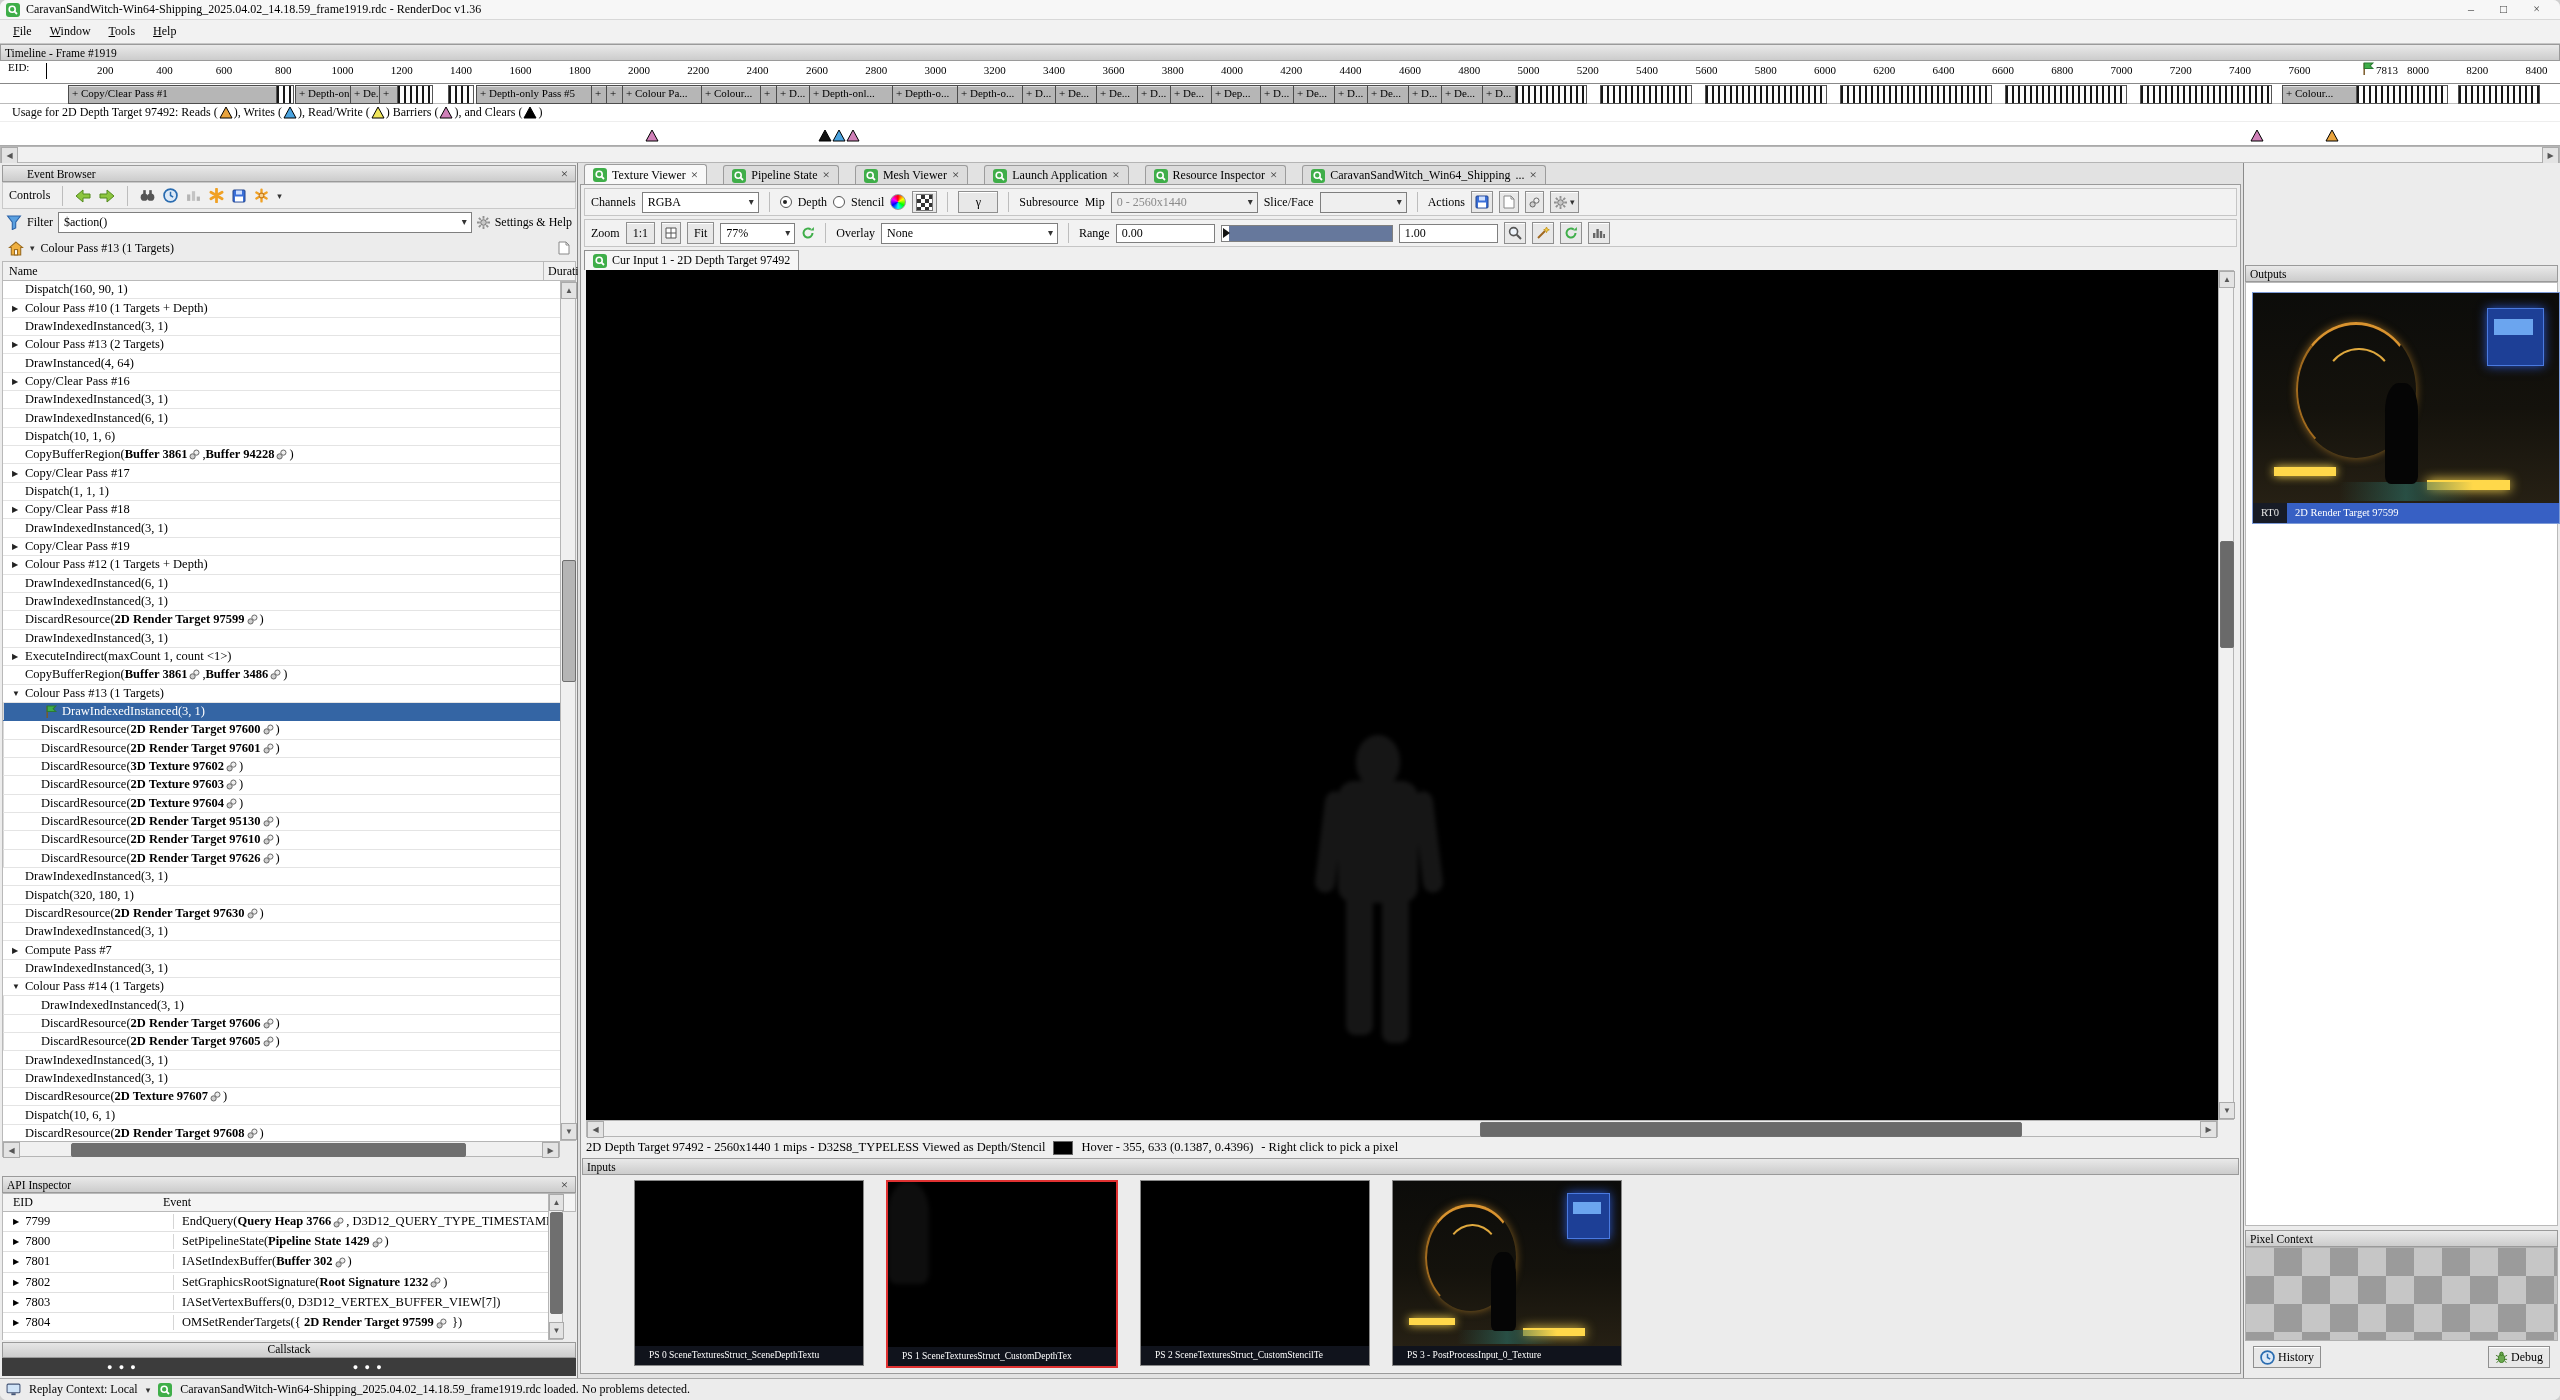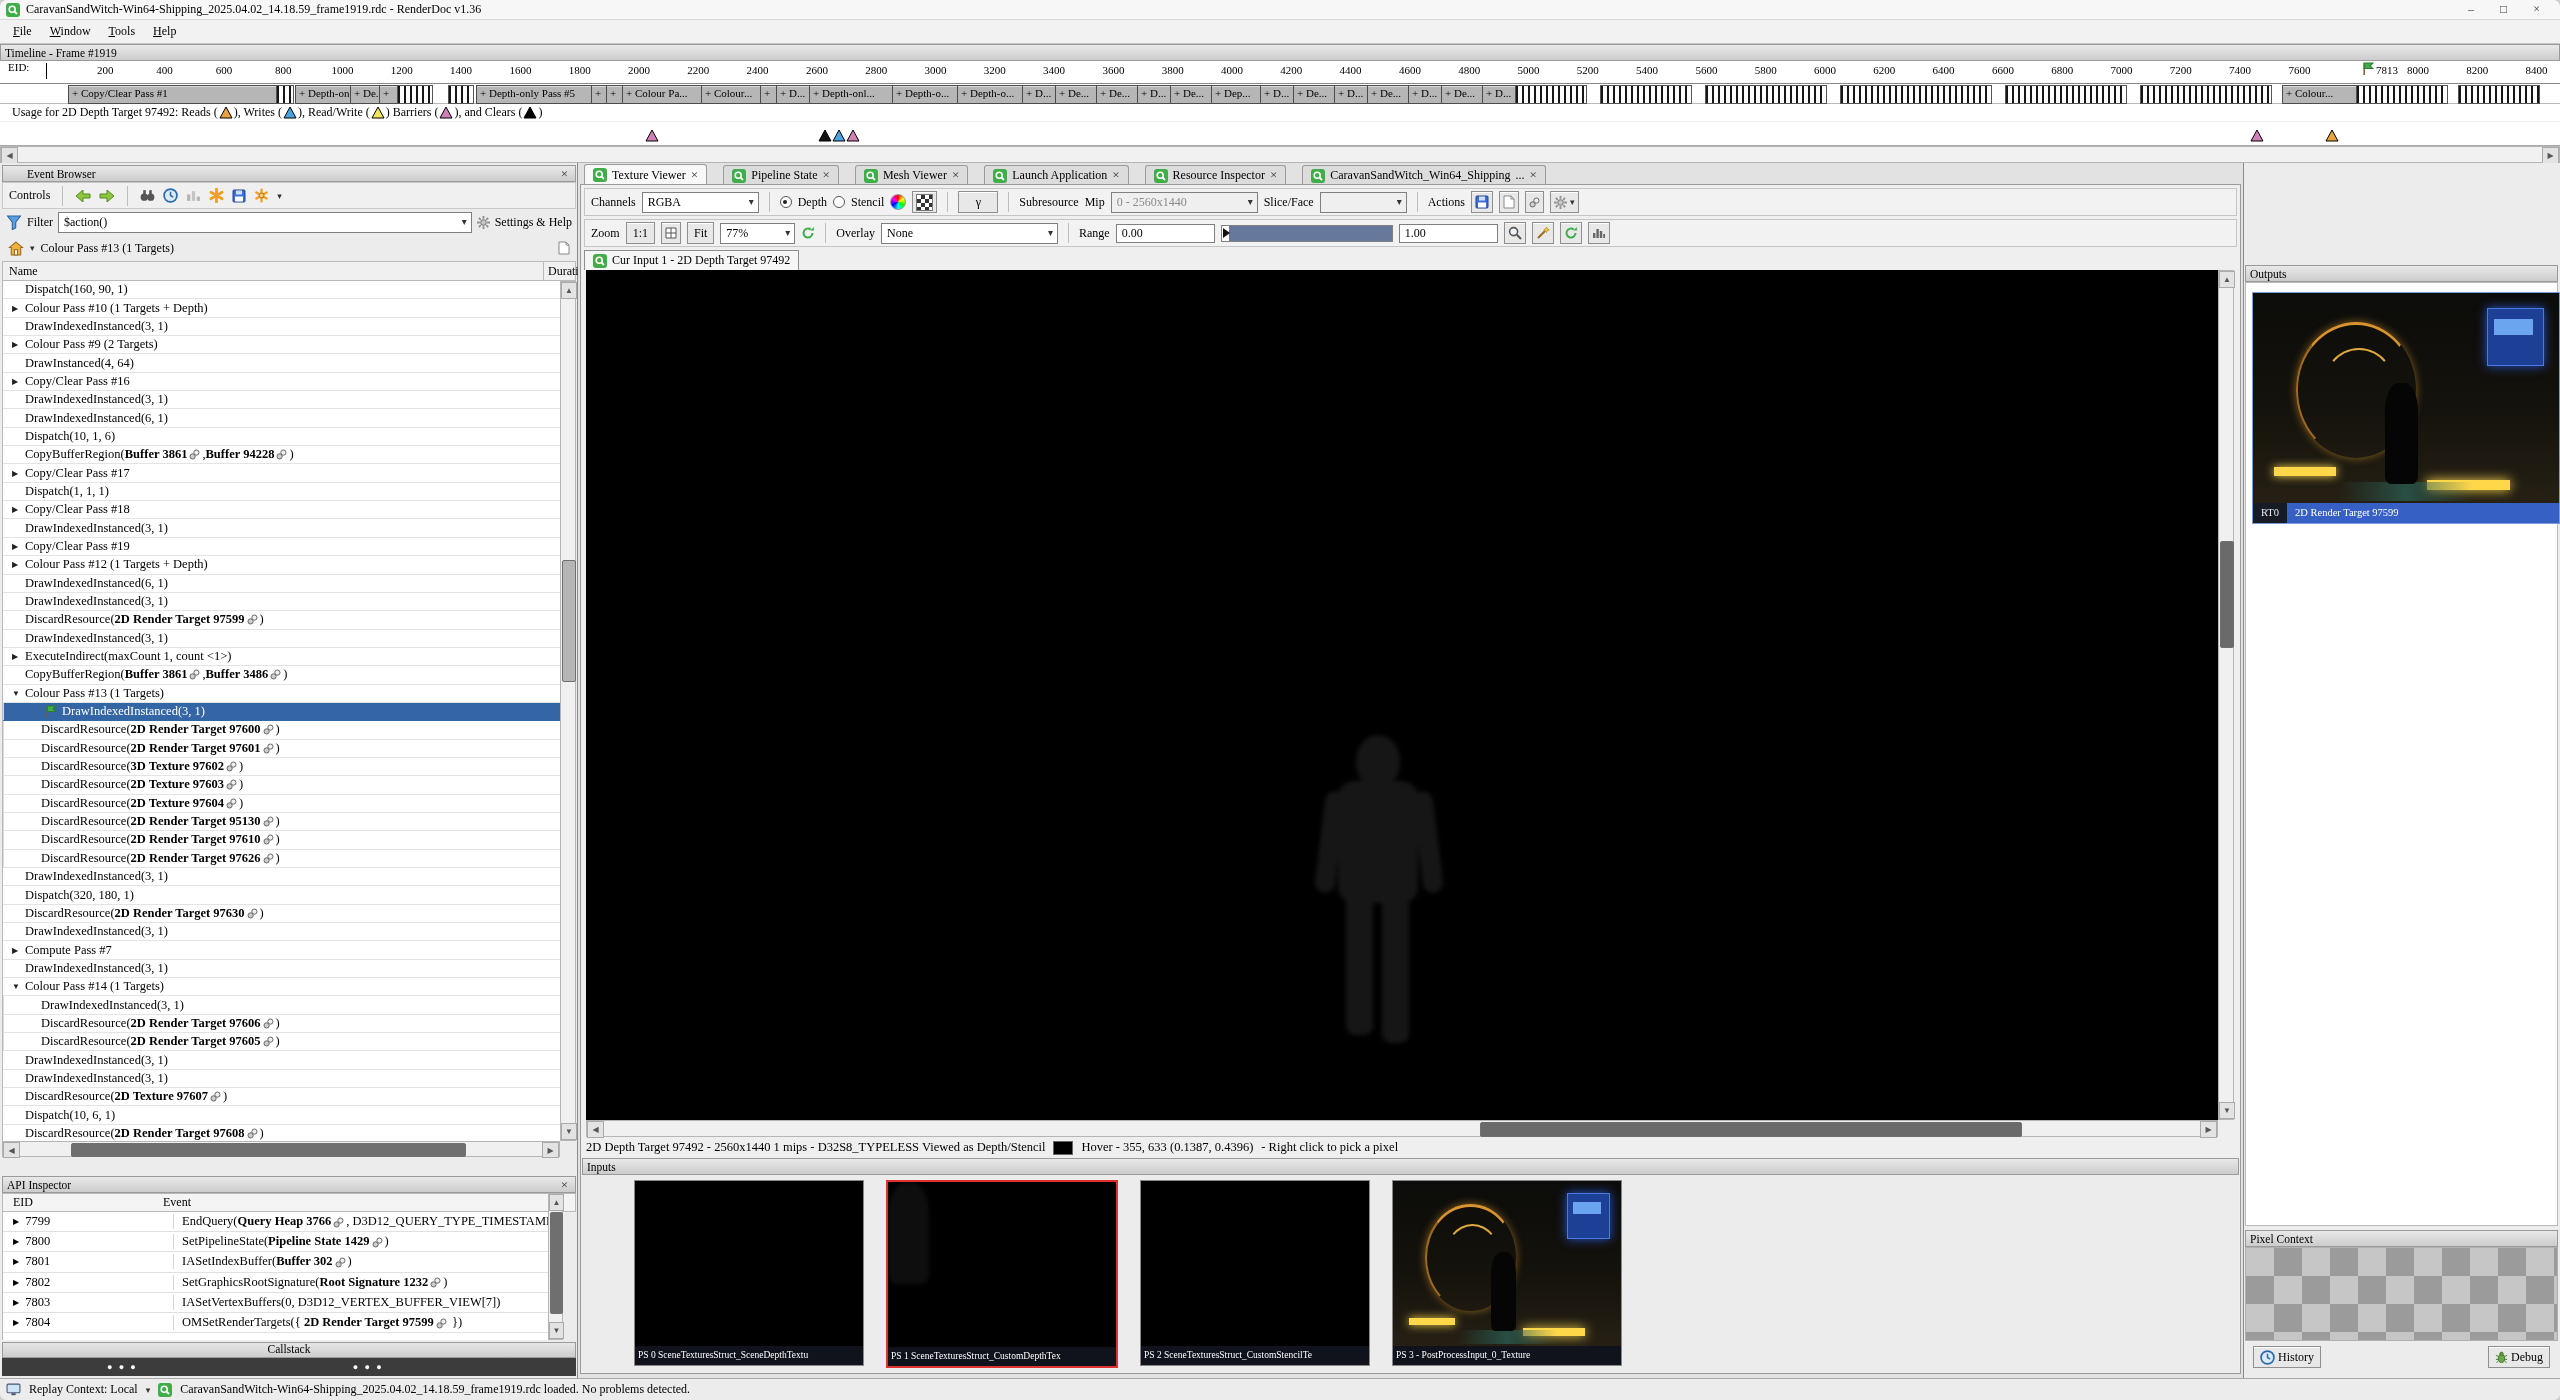--- a/index.html
+++ b/index.html
@@ -118,21 +118,21 @@
   #texarea{left:586px;top:270px;width:1632px;height:850px;background:#000;overflow:hidden;}
   #tex-vscroll{left:2218px;top:270px;width:16px;height:850px;background:#f0f0f0;border:1px solid #b5b5b5;}
   #tex-hscroll{left:586px;top:1120px;width:1632px;height:17px;background:#f0f0f0;border:1px solid #b5b5b5;}
   #tv-status{left:586px;top:1139px;width:1648px;height:17px;display:flex;align-items:center;gap:8px;font-size:12.5px;background:#efefef;}
   #hover-swatch{width:18px;height:12px;background:#000;border:1px solid #666;display:inline-block;}
   #inputs-title{left:582px;top:1158px;width:1657px;height:17px;}
   #thumbrow{left:582px;top:1175px;width:1657px;height:197px;background:#ececec;display:flex;gap:22px;padding:5px 0 0 52px;box-sizing:border-box;}
   .thumb{width:228px;height:184px;border:1px solid #888;background:#000;position:relative;flex:none;}
   .thumb.selected{border:2px solid #e03131;}
   .thumb .tlabel{position:absolute;left:0;right:0;bottom:0;height:19px;background:#10131c;color:#fff;
-                 font-size:9.5px;line-height:19px;padding-left:3px;white-space:nowrap;overflow:hidden;}
+                 font-size:9.5px;line-height:19px;padding-left:14px;white-space:nowrap;overflow:hidden;}
   .thumb .timg{position:absolute;left:0;right:0;top:0;bottom:19px;overflow:hidden;}
 
   
   #figure{position:absolute;left:732px;top:465px;width:120px;height:310px;filter:blur(2px);}
   #figure div{position:absolute;background:#161616;}
   .fg-head{left:38px;top:0;width:44px;height:52px;border-radius:50% 50% 45% 45%;}
   .fg-torso{left:20px;top:46px;width:80px;height:122px;border-radius:16px;}
   .fg-arm-l{left:2px;top:56px;width:20px;height:102px;border-radius:10px;transform:rotate(7deg);}
   .fg-arm-r{right:0px;top:56px;width:20px;height:102px;border-radius:10px;transform:rotate(-7deg);}
   .fg-leg-l{left:28px;top:158px;width:27px;height:142px;border-radius:9px;}
@@ -480,21 +480,21 @@
       <div class="tree-row">
         <span class="arrow">▶</span>
         <span>Colour Pass #10 (1 Targets + Depth)</span>
       </div>
       <div class="tree-row">
         <span class="arrow"></span>
         <span>DrawIndexedInstanced(3, 1)</span>
       </div>
       <div class="tree-row">
         <span class="arrow">▶</span>
-        <span>Colour Pass #9 (2 Targets)</span>
+        <span>Colour Pass #13 (2 Targets)</span>
       </div>
       <div class="tree-row">
         <span class="arrow"></span>
         <span>DrawInstanced(4, 64)</span>
       </div>
       <div class="tree-row">
         <span class="arrow">▶</span>
         <span>Copy/Clear Pass #16</span>
       </div>
       <div class="tree-row">

